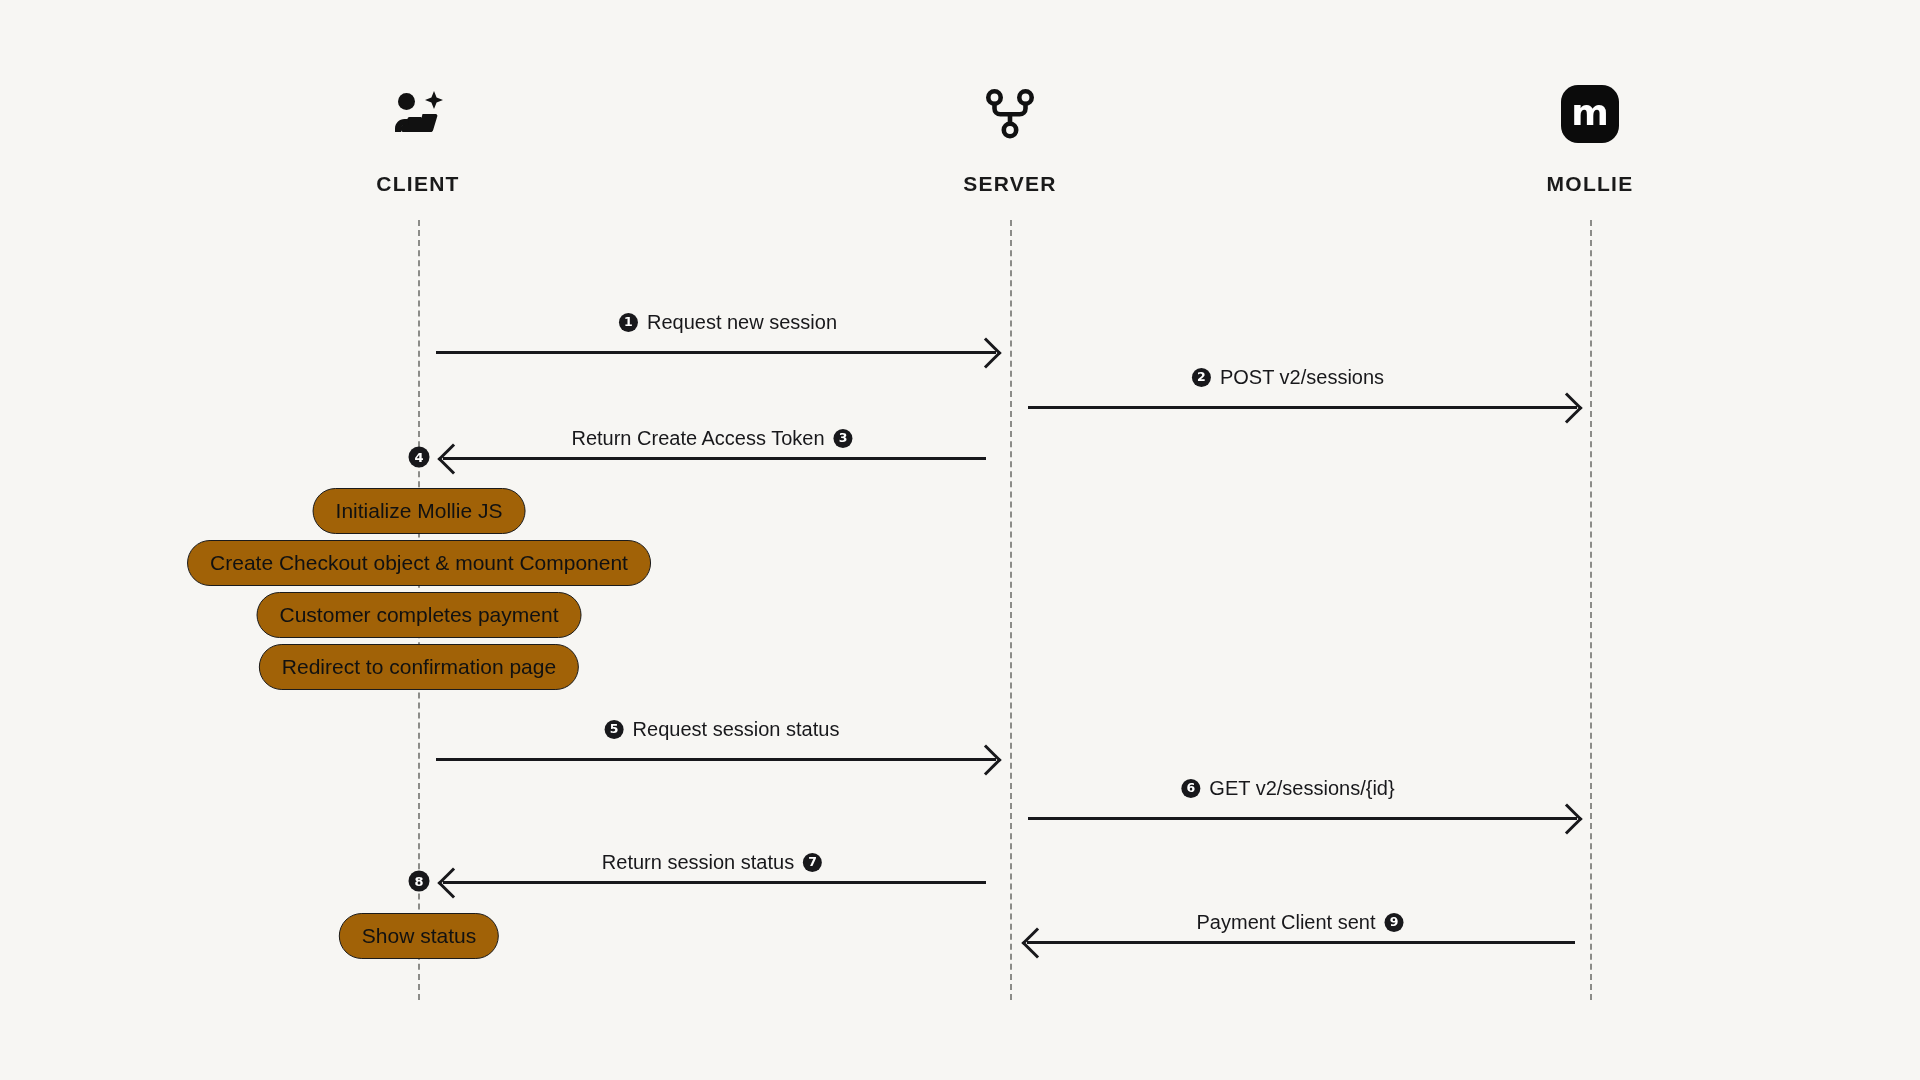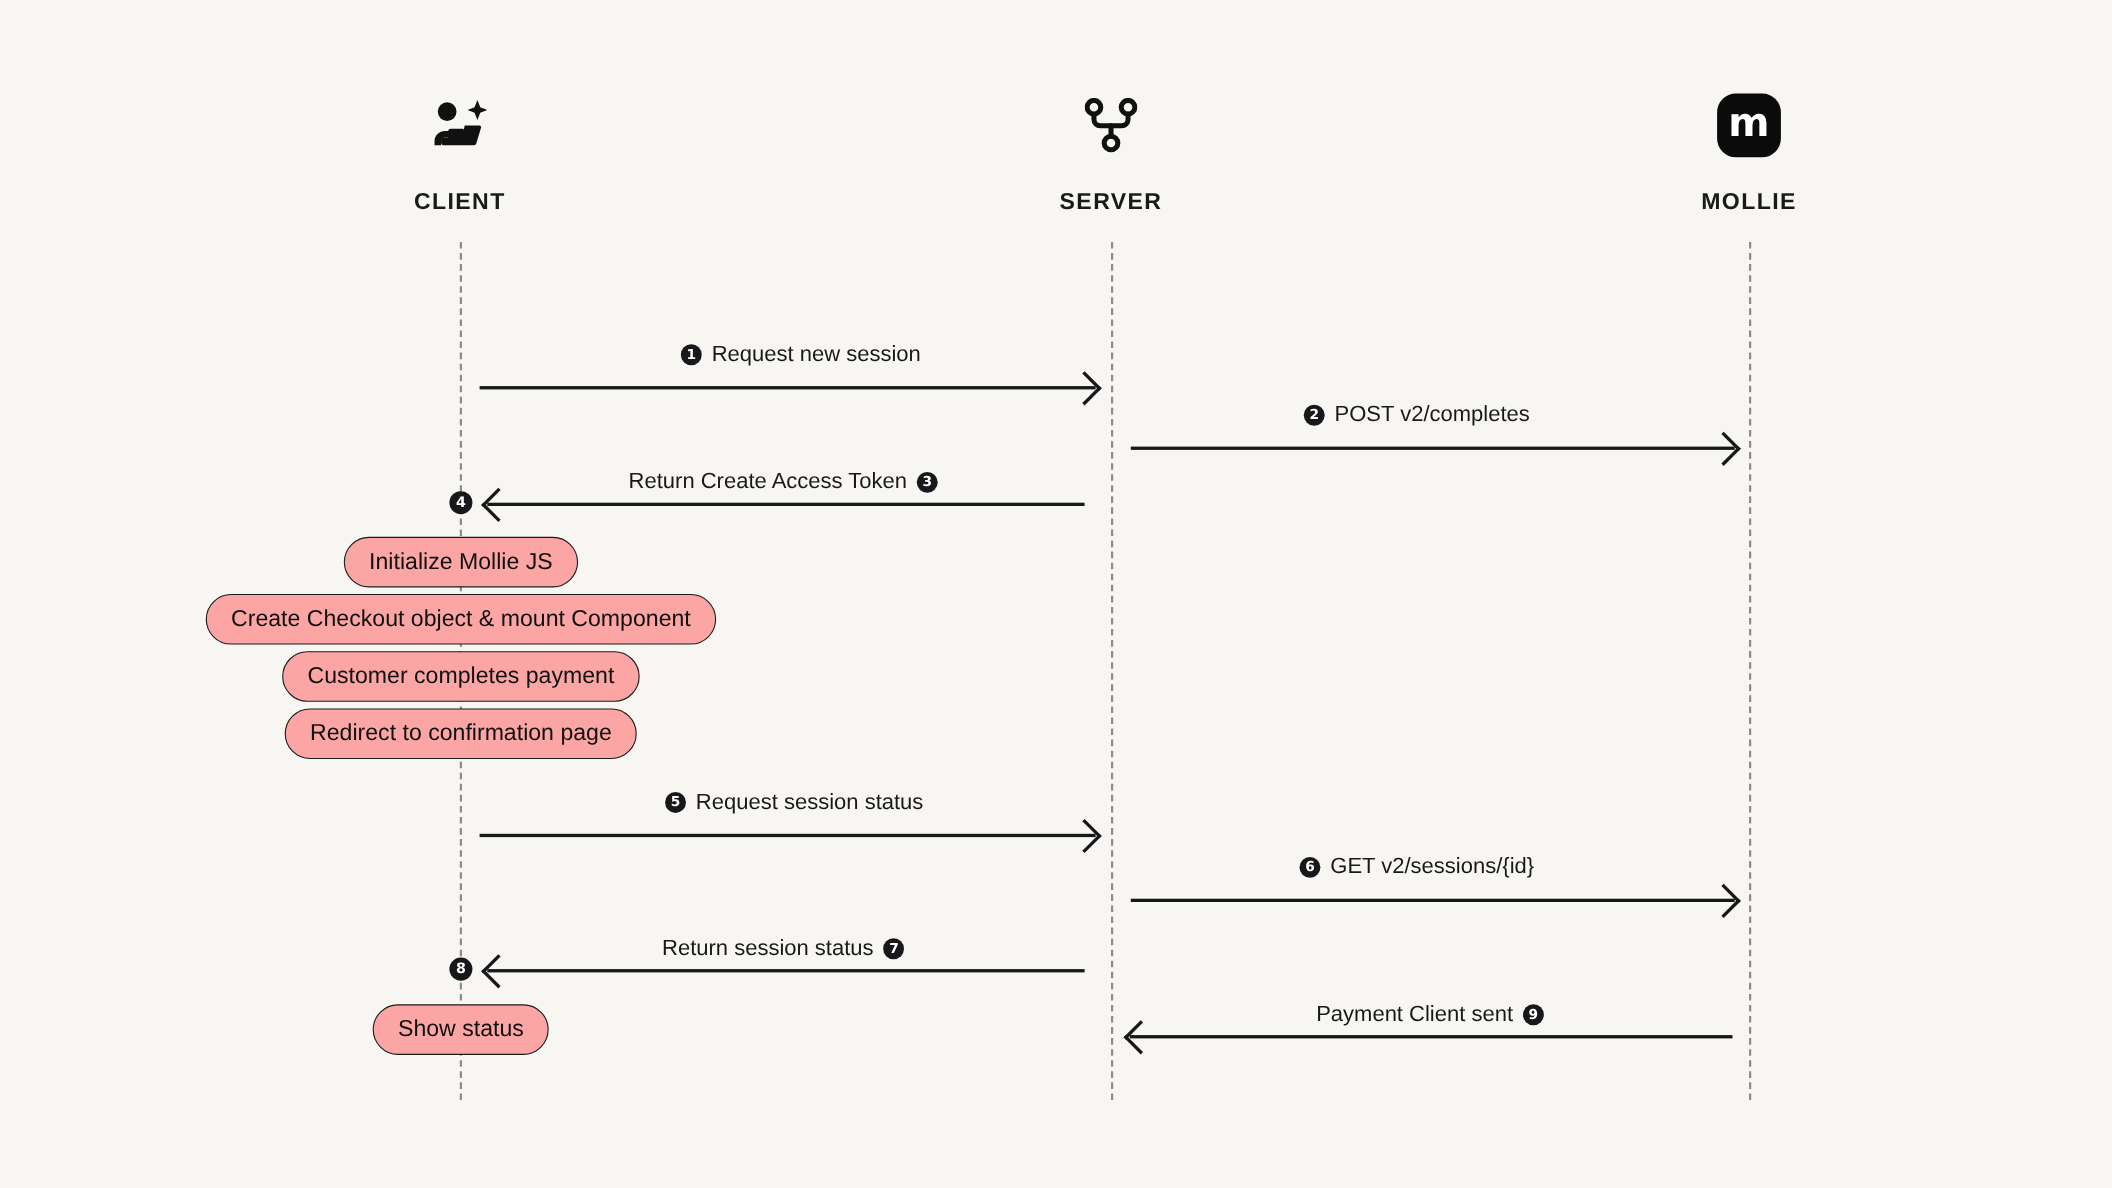--- a/index.html
+++ b/index.html
@@ -102,21 +102,21 @@
     position:absolute;
     transform:translate(-50%,-50%);
     width:21px; height:21px;
     font-size:13px;
   }
 
   
   .pill {
     position:absolute;
     transform:translateX(-50%);
-    background:#fca5a5;
+    background:#a16207;
     border:1.6px solid #1B1B1B;
     border-radius:999px;
     padding:9px 22px;
     font-size:21px;
     color:#111;
     white-space:nowrap;
     line-height:1.25;
   }
 </style>
 </head>
@@ -166,21 +166,21 @@
     <span class="badge">1</span>
     <span class="txt">Request new session</span>
   </div>
   <div class="msg right" style="left:436px; top:351px; width:560px;">
     <div class="line" style="width:560px;"></div>
     <div class="head"></div>
   </div>
 
   <div class="msg-label" style="left:1288px; top:367px;">
     <span class="badge">2</span>
-    <span class="txt">POST v2/completes</span>
+    <span class="txt">POST v2/sessions</span>
   </div>
   <div class="msg right" style="left:1028px; top:406px; width:549px;">
     <div class="line" style="width:549px;"></div>
     <div class="head"></div>
   </div>
 
   <div class="msg-label" style="left:712px; top:428px;">
     <span class="txt">Return Create Access Token</span>
     <span class="badge">3</span>
   </div>

